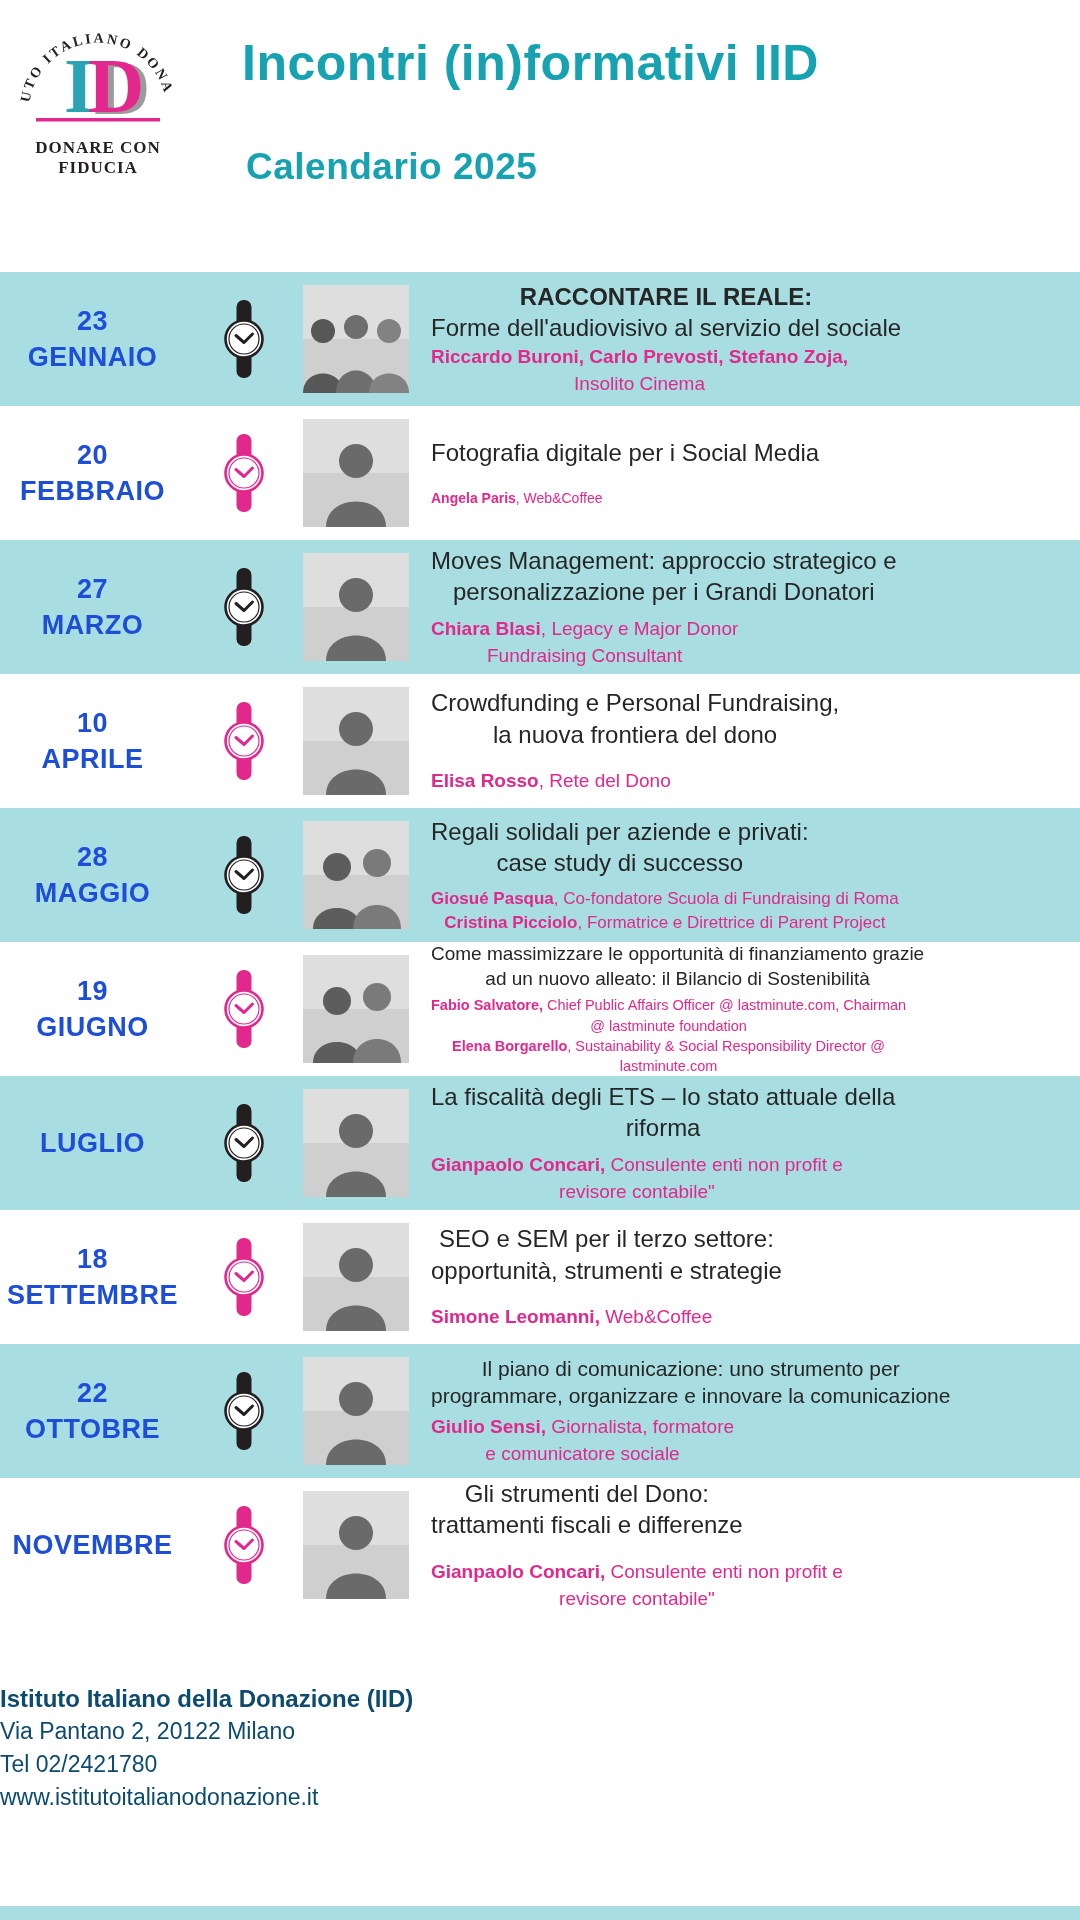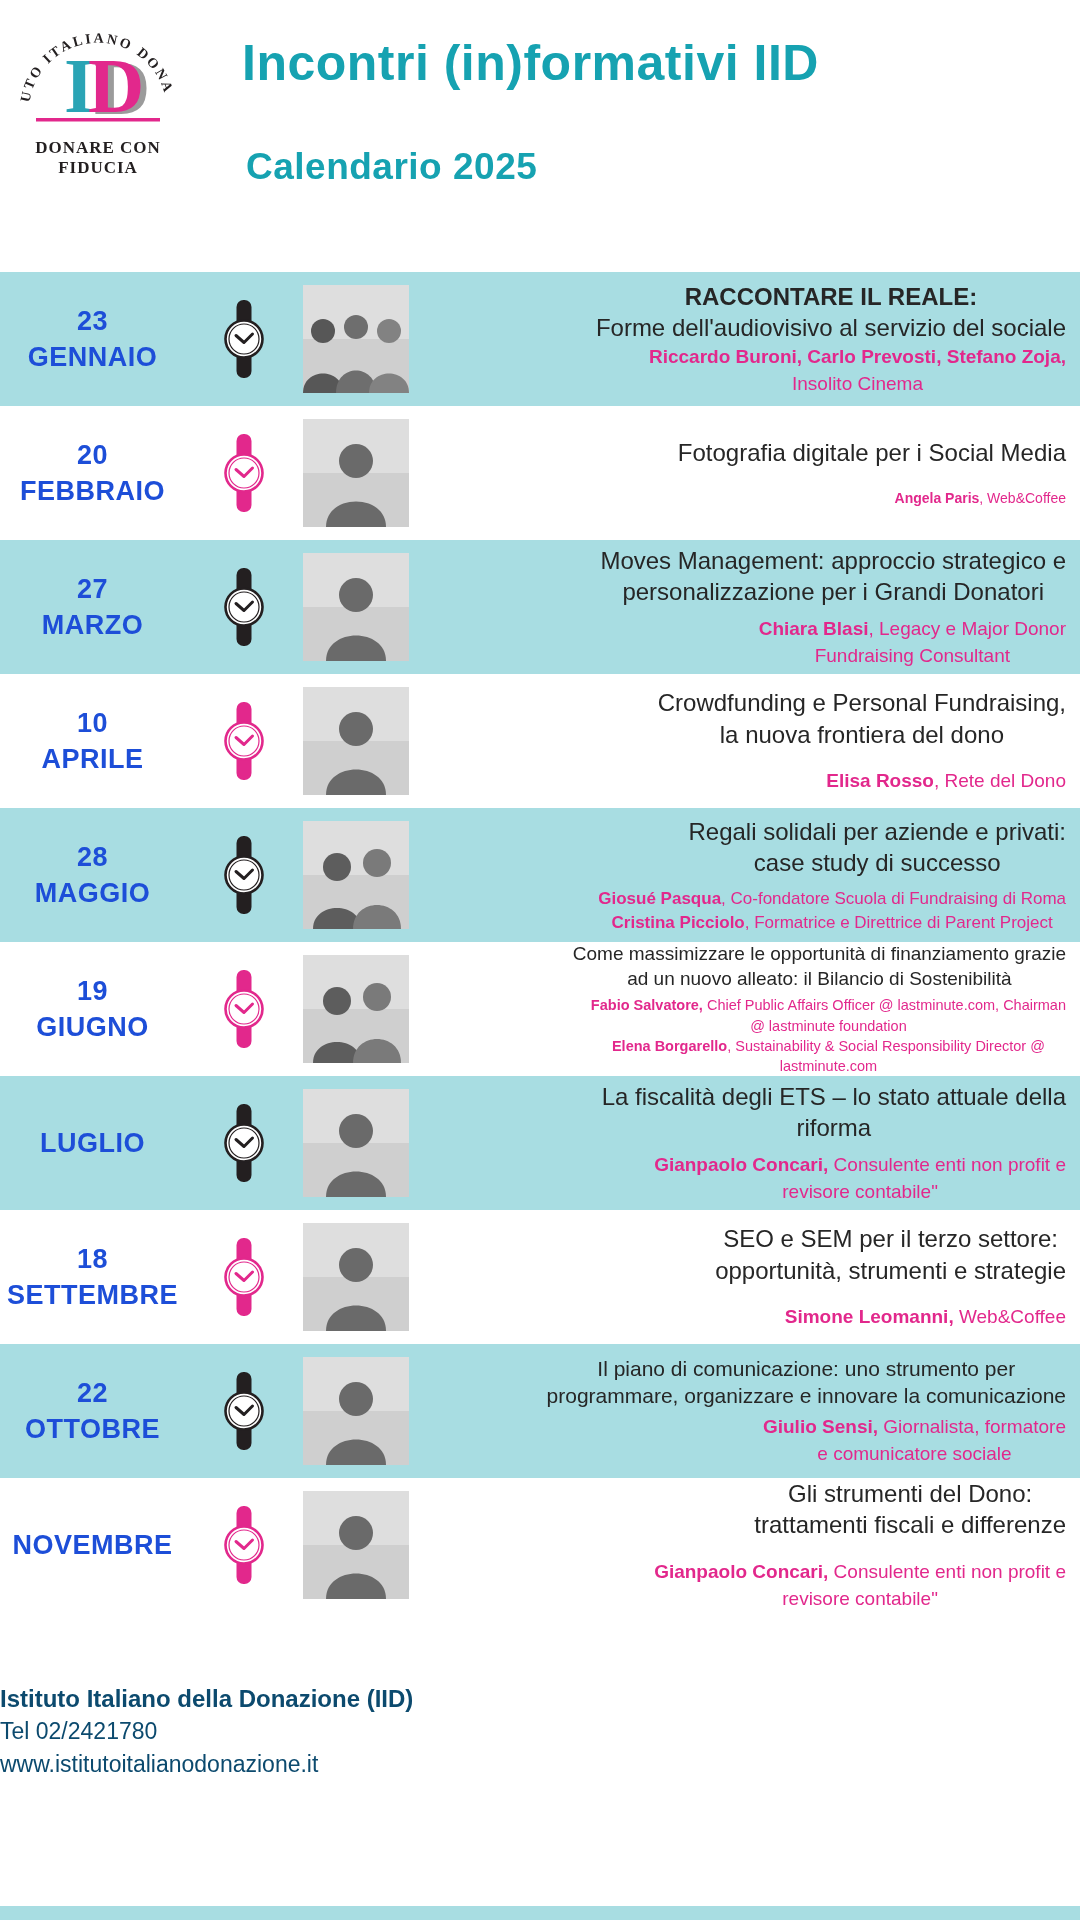--- a/index.html
+++ b/index.html
@@ -15,21 +15,21 @@
 
   
   .rows{position:absolute;left:0;top:272px;width:1080px;}
   .row{display:flex;align-items:center;height:134px;width:1080px;}
   .row.teal{background:#a8dde2;}
   .row.white{background:#ffffff;}
   .date{width:185px;text-align:center;font-weight:700;font-size:27px;line-height:1.35;color:#1d4ed8;letter-spacing:0.5px;}
   .watch{width:118px;display:flex;justify-content:center;align-items:center;}
   .photo{width:106px;height:108px;overflow:hidden;background:#d9d9d9;flex:none;}
   .photo svg{display:block;}
-  .info{flex:1;padding:0 14px 0 22px;display:flex;flex-direction:column;justify-content:center;align-items:flex-end;text-align:center;}
+  .info{flex:1;padding:0 14px 0 22px;display:flex;flex-direction:column;justify-content:center;align-items:flex-start;text-align:center;}
   .title{color:#262626;line-height:1.32;}
   .title .tline{display:block;}
   .title .tbold{font-weight:700;}
   .speakers{color:#e2288c;line-height:1.4;}
   .speakers .sline{display:block;}
   .speakers b{font-weight:700;}
 
   
   .footer{position:absolute;left:0;top:1682px;width:934px;text-align:left;color:#0c4a6e;font-size:23px;line-height:33px;}
   .footer .f-bold{font-weight:700;font-size:24px;}
@@ -391,16 +391,17 @@
       <div class="speakers" style="font-size: 19px; margin-top: 18px;">
           <span class="sline"><b>Gianpaolo Concari,</b><span> Consulente enti non profit e</span></span>
           <span class="sline"><span>revisore contabile"</span></span>
         </div>
     </div>
   </div>
 </div>
 
 <div class="footer" id="footer">
     <div class="f-bold">Istituto Italiano della Donazione (IID)</div>
+    <div>Via Pantano 2, 20122 Milano</div>
     <div>Tel 02/2421780</div>
     <div>www.istitutoitalianodonazione.it</div>
   </div>
 <div class="bottom-bar"></div>
 
 </body></html>

